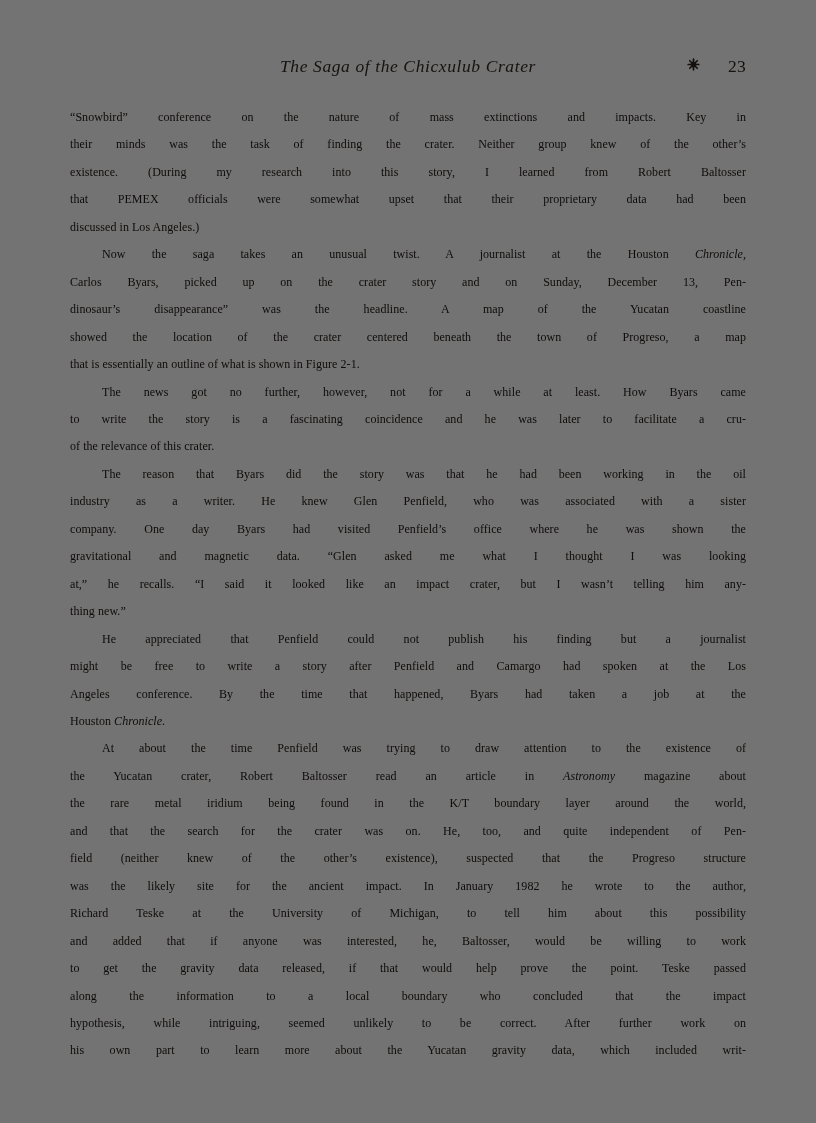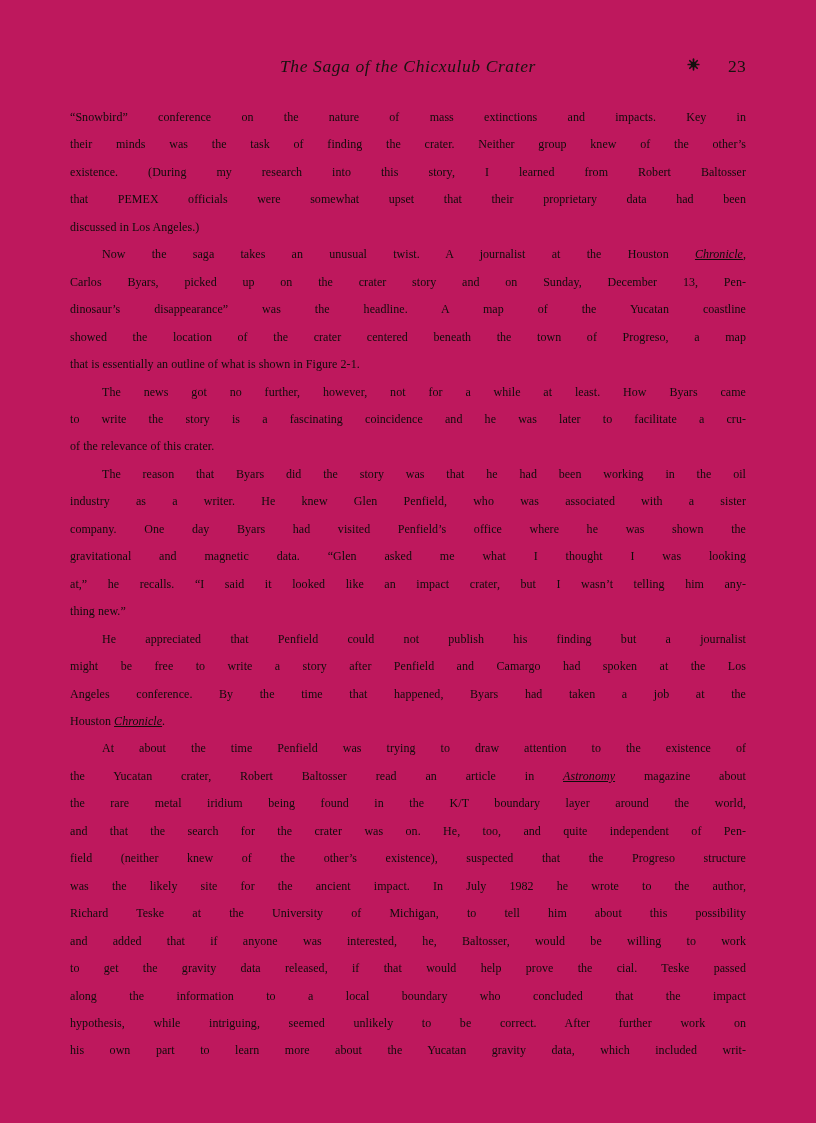--- a/index.html
+++ b/index.html
@@ -4,21 +4,21 @@
 <style>
   html, body {
     margin: 0;
     padding: 0;
     background: #ffffff;
   }
   .page {
     position: relative;
     width: 816px;
     height: 1123px;
-    background: #be185d;
+    background: #737373;
     margin: 0 auto;
     overflow: hidden;
     font-family: "Liberation Serif", "DejaVu Serif", serif;
     color: #100d0b;
   }
 
   
   .running-head {
     position: absolute;
     left: 70px;
@@ -81,21 +81,20 @@
   }
   .line.last {
     text-align: center;
     text-align-last: left;
   }
   .line.indent {
     text-indent: 32px;
   }
   .line i {
     font-style: italic;
-    text-decoration: underline;
   }
 </style>
 </head>
 <body>
 
 <div class="page">
 
   <div class="running-head">
     <span class="rh-title">The Saga of the Chicxulub Crater</span>
     <span class="rh-right">
@@ -149,24 +148,24 @@
         <span class="line"><span>might be free to write a story after Penfield and Camargo had spoken at the Los</span></span>
         <span class="line"><span>Angeles conference. By the time that happened, Byars had taken a job at the</span></span>
         <span class="line last"><span>Houston </span><i>Chronicle</i><span>.</span></span>
       </p>
       <p class="para">
         <span class="line indent"><span>At about the time Penfield was trying to draw attention to the existence of</span></span>
         <span class="line"><span>the Yucatan crater, Robert Baltosser read an article in </span><i>Astronomy</i><span> magazine about</span></span>
         <span class="line"><span>the rare metal iridium being found in the K/T boundary layer around the world,</span></span>
         <span class="line"><span>and that the search for the crater was on. He, too, and quite independent of Pen-</span></span>
         <span class="line"><span>field (neither knew of the other’s existence), suspected that the Progreso structure</span></span>
-        <span class="line"><span>was the likely site for the ancient impact. In July 1982 he wrote to the author,</span></span>
+        <span class="line"><span>was the likely site for the ancient impact. In January 1982 he wrote to the author,</span></span>
         <span class="line"><span>Richard Teske at the University of Michigan, to tell him about this possibility</span></span>
         <span class="line"><span>and added that if anyone was interested, he, Baltosser, would be willing to work</span></span>
-        <span class="line"><span>to get the gravity data released, if that would help prove the cial. Teske passed</span></span>
+        <span class="line"><span>to get the gravity data released, if that would help prove the point. Teske passed</span></span>
         <span class="line"><span>along the information to a local boundary who concluded that the impact</span></span>
         <span class="line"><span>hypothesis, while intriguing, seemed unlikely to be correct. After further work on</span></span>
         <span class="line"><span>his own part to learn more about the Yucatan gravity data, which included writ-</span></span>
         <span class="line"></span>
       </p>
     </div>
 
 </div>
 
 </body></html>

